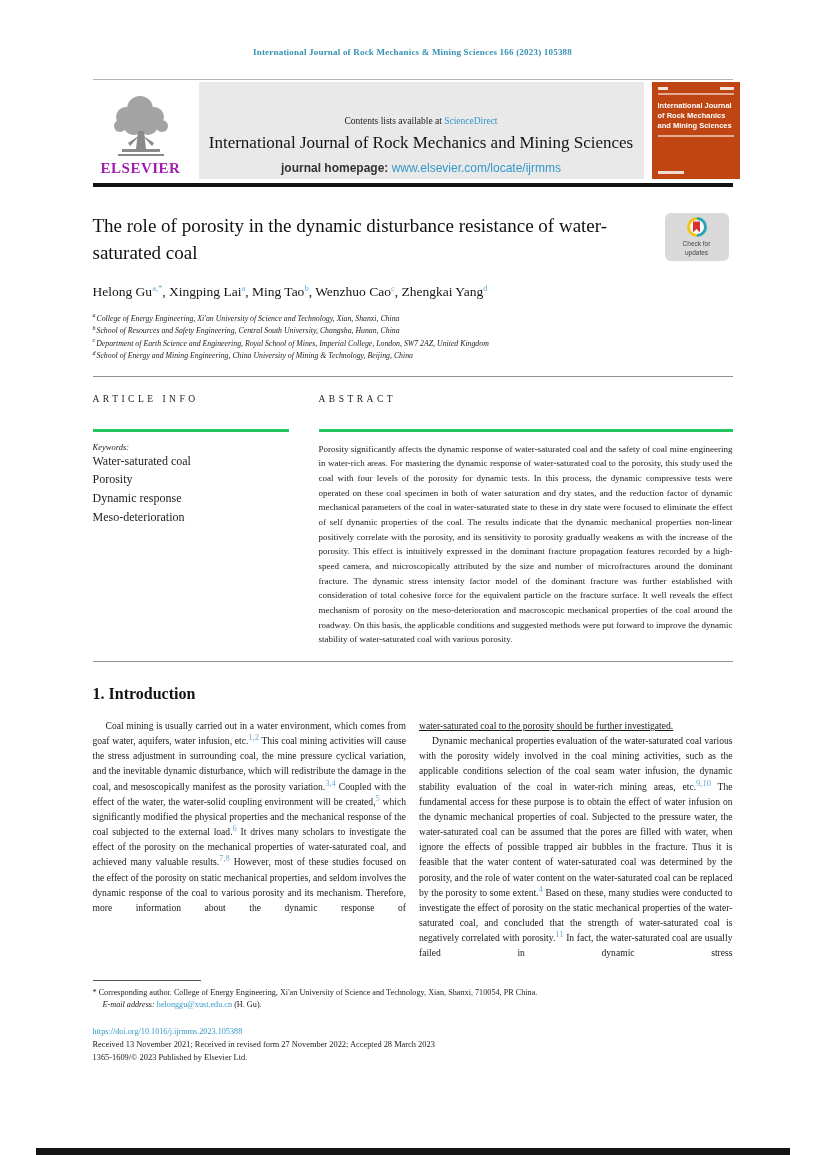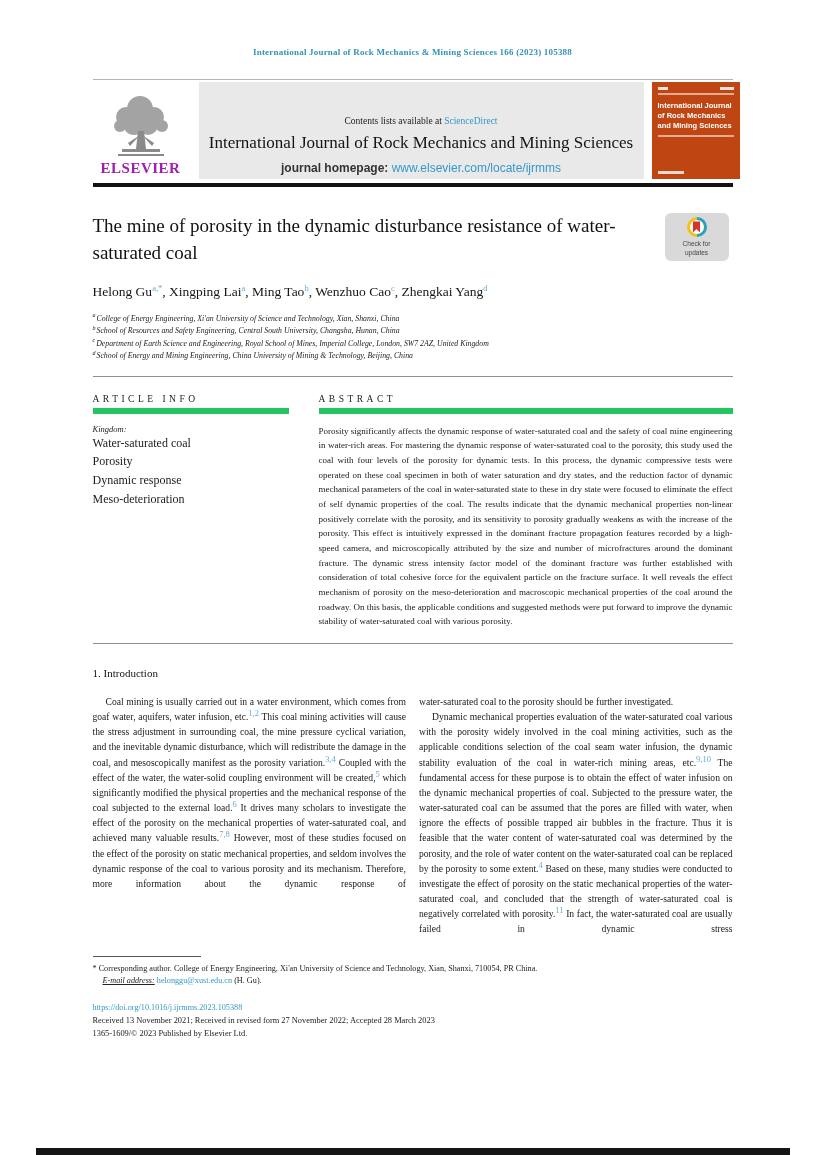--- a/index.html
+++ b/index.html
@@ -73,41 +73,41 @@
   .affil-line { font-size:7.8px; font-style:italic; color:#222; line-height:1.6; }
   .affil-line sup { font-size:6px; color:#222; margin-right:1px; }
 
   .mid-rule { margin-top:13px; border-top:1px solid #8f8f8f; }
 
   
   .info-abstract { display:flex; padding-top:17px; }
   .info-col { width:226px; flex-shrink:0; }
   .abstract-col { flex:1; }
   .block-heading { font-size:9.5px; letter-spacing:3.5px; color:#1c1c1c;
-    border-bottom:6px solid #22c55e; padding-bottom:4px; }
+    border-bottom:3px solid #22c55e; padding-bottom:25px; }
   .info-col .block-heading { width:196px; }
   .keywords-label { margin-top:10px; font-size:8.5px; font-style:italic; }
   .keyword { font-size:12px; line-height:1.55; }
   .abstract-text { margin-top:10px; font-size:9px; line-height:1.63; text-align:justify; color:#1a1a1a; }
   .bottom-box-rule { margin-top:14px; border-top:1px solid #8f8f8f; }
 
   
-  .section-heading { margin-top:23px; font-size:11px; font-weight:normal; color:#111; }
+  .section-heading { margin-top:23px; font-size:16px; font-weight:bold; color:#111; }
   .columns { display:flex; margin-top:15px; }
   .col { width:349px; font-size:9.6px; line-height:1.58; text-align:justify; color:#1a1a1a; }
   .col + .col { margin-left:13px; }
   .para-indent { text-indent:13px; }
   .cont { text-align-last:justify; }
-  .frag { margin-bottom:0; }
+  .frag { margin-bottom:0;text-decoration:underline; }
 
   
   .footnote-sep { margin-top:19px; width:108px; border-top:1px solid #555; }
   .footnote { margin-top:6px; font-size:8.2px; line-height:1.55; color:#222; }
   .fn-line2 { padding-left:10px; }
-  .em-label { font-style:italic;text-decoration:underline; }
+  .em-label { font-style:italic; }
   .footer-block { margin-top:13px; font-size:8.4px; line-height:1.6; color:#222; }
   .doi-link { font-size:8.2px; }
   .bottom-black { position:absolute; left:0; right:0; bottom:0; height:7px; background:#151515; }
 </style>
 </head>
 <body>
 
 <div class="page">
 
   <div class="running-head">International Journal of Rock Mechanics &amp; Mining Sciences 166 (2023) 105388</div>
@@ -151,21 +151,21 @@
       <div class="cover-title">International Journal of Rock Mechanics and Mining Sciences</div>
       <div class="cover-smallline" style="margin-top:5px"></div>
       <div class="cover-botline"></div>
     </div>
   </div>
 
   <div class="black-bar"></div>
 
   <div class="content">
     <div class="title-row">
-      <h1 class="article-title" style="font-weight:normal;">The mine of porosity in the dynamic disturbance resistance of water-saturated coal</h1>
+      <h1 class="article-title" style="font-weight:normal;">The role of porosity in the dynamic disturbance resistance of water-saturated coal</h1>
       <div class="check-badge">
         <div class="check-icon">
           <div class="check-icon-inner">
               <div class="bookmark"></div>
             </div>
         </div>
         <div class="check-text">Check for updates</div>
       </div>
     </div>
 
@@ -176,21 +176,21 @@
       <div class="affil-line"><sup>b</sup><span>School of Resources and Safety Engineering, Central South University, Changsha, Hunan, China</span></div>
       <div class="affil-line"><sup>c</sup><span>Department of Earth Science and Engineering, Royal School of Mines, Imperial College, London, SW7 2AZ, United Kingdom</span></div>
       <div class="affil-line"><sup>d</sup><span>School of Energy and Mining Engineering, China University of Mining &amp; Technology, Beijing, China</span></div>
     </div>
 
     <div class="mid-rule"></div>
 
     <div class="info-abstract">
       <div class="info-col">
         <div class="block-heading">ARTICLE INFO</div>
-        <div class="keywords-label">Kingdom:</div>
+        <div class="keywords-label">Keywords:</div>
         <div class="keyword">Water-saturated coal</div>
         <div class="keyword">Porosity</div>
         <div class="keyword">Dynamic response</div>
         <div class="keyword">Meso-deterioration</div>
       </div>
       <div class="abstract-col">
         <div class="block-heading">ABSTRACT</div>
         <div class="abstract-text">Porosity significantly affects the dynamic response of water-saturated coal and the safety of coal mine engineering in water-rich areas. For mastering the dynamic response of water-saturated coal to the porosity, this study used the coal with four levels of the porosity for dynamic tests. In this process, the dynamic compressive tests were operated on these coal specimen in both of water saturation and dry states, and the reduction factor of dynamic mechanical parameters of the coal in water-saturated state to these in dry state were focused to eliminate the effect of self dynamic properties of the coal. The results indicate that the dynamic mechanical properties non-linear positively correlate with the porosity, and its sensitivity to porosity gradually weakens as with the increase of the porosity. This effect is intuitively expressed in the dominant fracture propagation features recorded by a high-speed camera, and microscopically attributed by the size and number of microfractures around the dominant fracture. The dynamic stress intensity factor model of the dominant fracture was further established with consideration of total cohesive force for the equivalent particle on the fracture surface. It well reveals the effect mechanism of porosity on the meso-deterioration and macroscopic mechanical properties of the coal around the roadway. On this basis, the applicable conditions and suggested methods were put forward to improve the dynamic stability of water-saturated coal with various porosity.</div>
       </div>
     </div>

